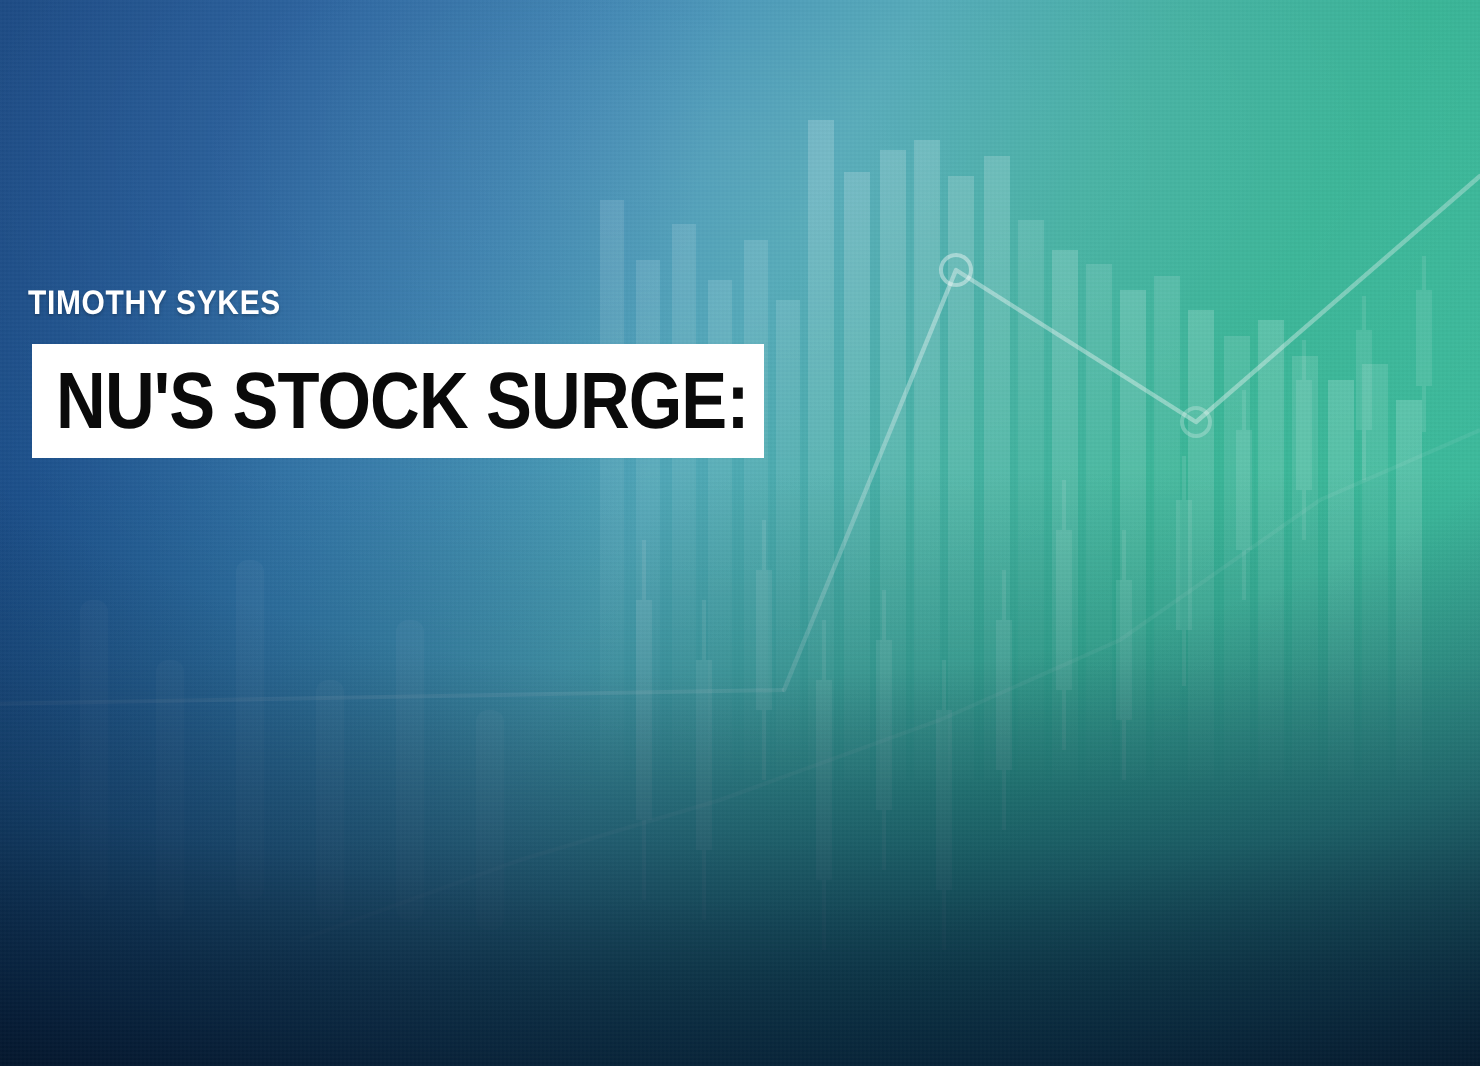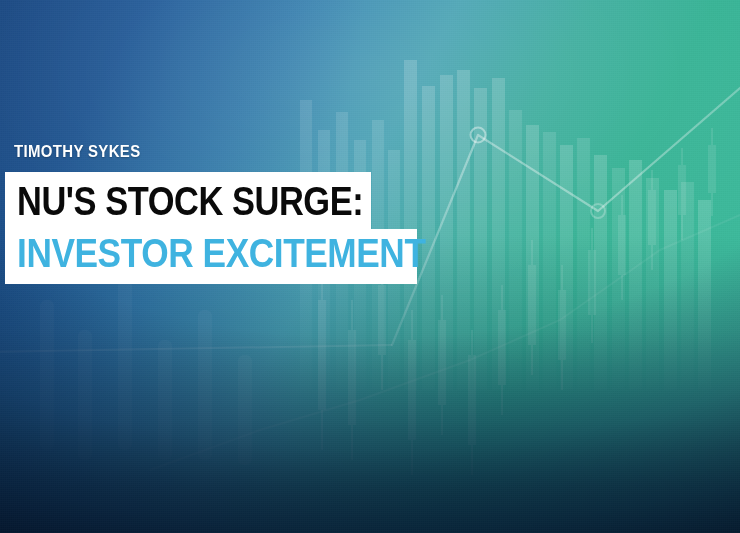--- a/index.html
+++ b/index.html
@@ -90,21 +90,21 @@
     font-family: "Liberation Sans Narrow", "Liberation Sans", sans-serif;
     transform: scaleX(0.88);
     transform-origin: left center;
     white-space: nowrap;
     text-shadow: 0 1px 2px rgba(0,0,0,0.25);
   }
 
   
   .headline {
     position: absolute;
-    left: 5px;
+    left: 16px;
     top: 172px;
   }
   .hl-row {
     display: block;
     background: #ffffff;
     white-space: nowrap;
     font-family: "Liberation Sans Narrow", "Liberation Sans", sans-serif;
     font-weight: 700;
     letter-spacing: -0.5px;
     line-height: 1;
@@ -232,18 +232,15 @@
   <div class="bg-bottom-dark"></div>
   <div class="bg-vignette"></div>
   <div class="bg-noise"></div>
 
   <div class="brand">TIMOTHY SYKES</div>
 
   <div class="headline">
     <div class="hl-row r1" style="background: rgb(255, 255, 255);">
       <span class="hl-inner">NU'S STOCK SURGE:</span>
     </div>
-    <div class="hl-row r3" style="background: rgb(255, 255, 255);">
-      <span class="hl-inner accent" style="color: rgb(63, 179, 224);">INVESTOR EXCITEMENT</span>
-    </div>
   </div>
 
 </div>
 
 </body></html>

